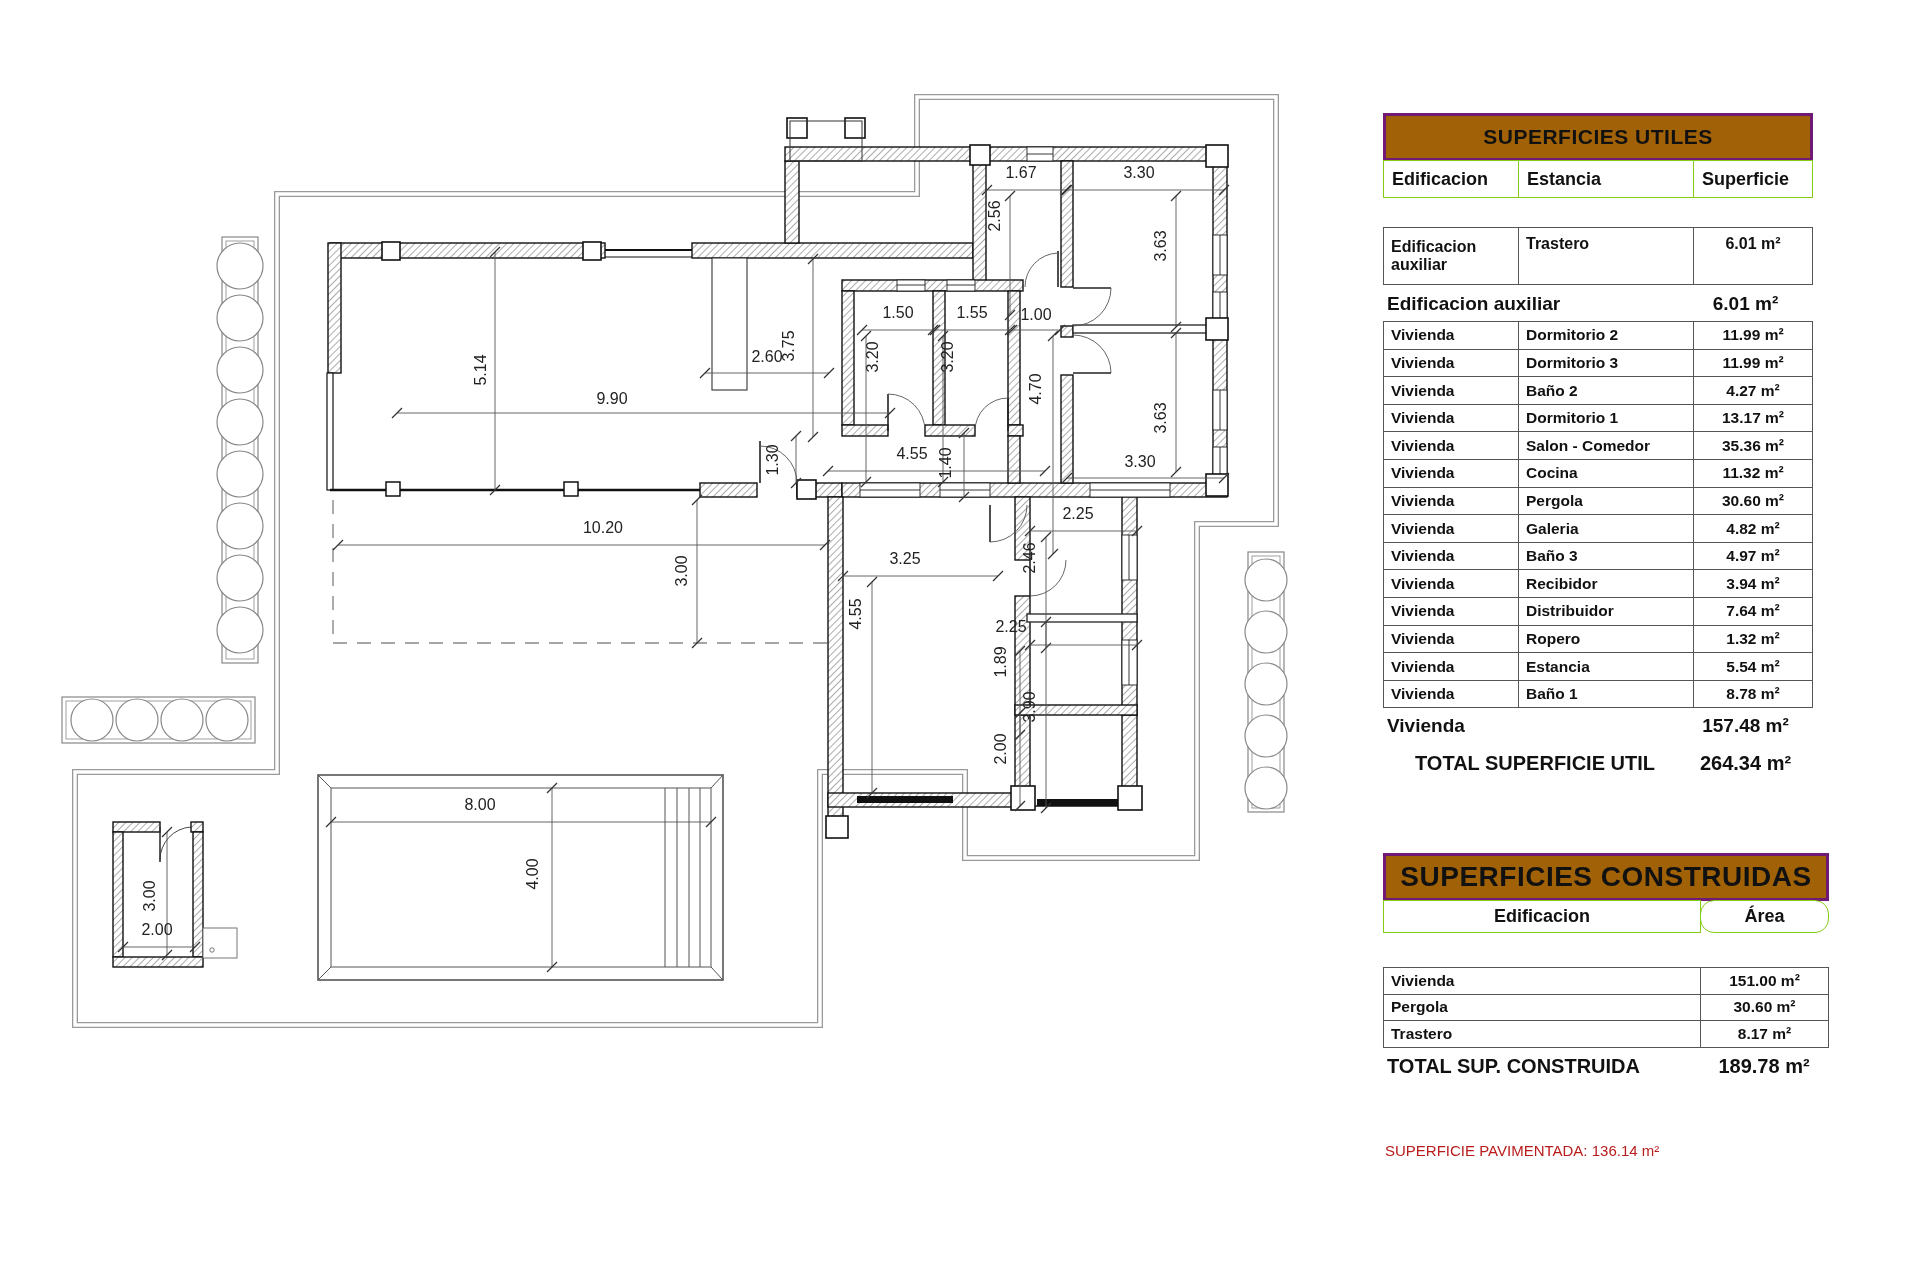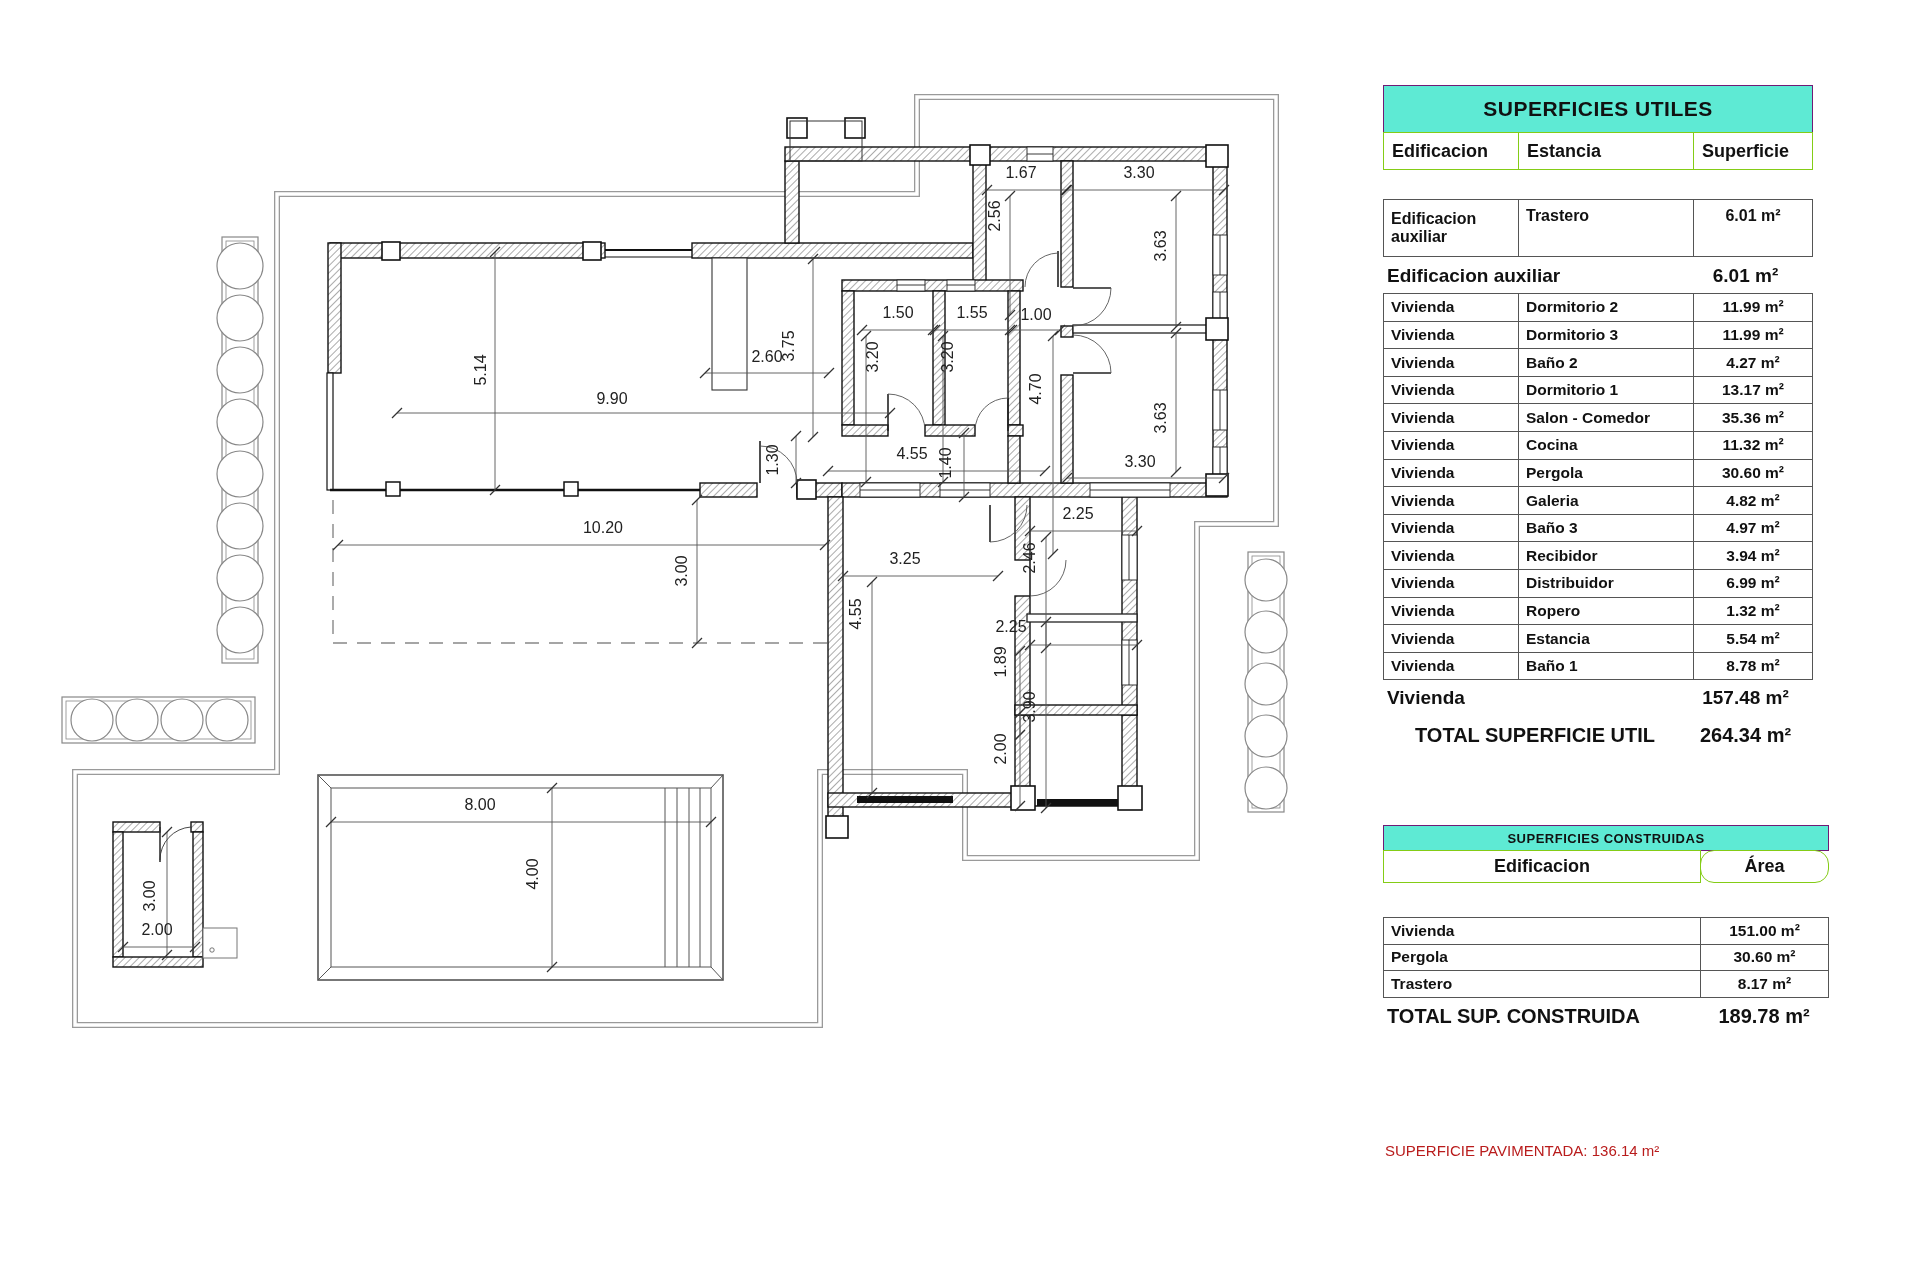--- a/index.html
+++ b/index.html
@@ -1,22 +1,22 @@
 <!DOCTYPE html>
 <html><head>
 <meta charset="utf-8">
 <style>
   html,body{margin:0;padding:0;background:#ffffff;}
   #canvas{position:relative;width:1920px;height:1280px;background:#fff;overflow:hidden;
           font-family:"Liberation Sans",sans-serif;color:#111;}
   #plan-svg{position:absolute;left:0;top:0;}
   .tbl{position:absolute;box-sizing:border-box;}
   .tbl *{box-sizing:border-box;}
-  .t-title{border:1px solid #701a75;display:flex;align-items:center;justify-content:center;
-           font-weight:bold;font-size:21px;letter-spacing:.5px;background:#5eead4;}
+  .t-title{border:3px solid #701a75;display:flex;align-items:center;justify-content:center;
+           font-weight:bold;font-size:21px;letter-spacing:.5px;background:#a16207;margin-top:28px;}
   .t-head{display:grid;margin-top:-1px;}
   .t-head>div{border:1px solid #84cc16;margin-left:-1px;display:flex;align-items:center;
               font-weight:bold;font-size:18px;padding:0 8px;}
   .t-head>div:first-child{margin-left:0;}
   .t-row{display:grid;margin-top:-1px;}
   .t-row>div{border:1px solid #555;margin-left:-1px;display:flex;align-items:center;
              font-weight:bold;font-size:15.5px;padding:0 7px;line-height:1.15;}
   .t-row>div:first-child{margin-left:0;}
   .t-row .val{justify-content:center;padding:0 2px;}
   .t-sub{display:flex;align-items:center;font-weight:bold;}
@@ -442,21 +442,21 @@
           <div class="val">4.97 m²</div>
         </div>
         <div class="t-row" style="grid-template-columns: 136px 175px 119px; height: 28.6px;">
           <div>Vivienda</div>
           <div>Recibidor</div>
           <div class="val">3.94 m²</div>
         </div>
         <div class="t-row" style="grid-template-columns: 136px 175px 119px; height: 28.6px;">
           <div>Vivienda</div>
           <div>Distribuidor</div>
-          <div class="val">6.99 m²</div>
+          <div class="val">7.64 m²</div>
         </div>
         <div class="t-row" style="grid-template-columns: 136px 175px 119px; height: 28.6px;">
           <div>Vivienda</div>
           <div>Ropero</div>
           <div class="val">1.32 m²</div>
         </div>
         <div class="t-row" style="grid-template-columns: 136px 175px 119px; height: 28.6px;">
           <div>Vivienda</div>
           <div>Estancia</div>
           <div class="val">5.54 m²</div>
@@ -471,21 +471,21 @@
       <div class="lbl" style="width:300px;">Vivienda</div>
       <div class="val" style="width:125px;">157.48 m²</div>
     </div>
     <div class="t-sub" style="height:39px;">
       <div class="lbl" style="width:300px;font-size:20px;text-align:center;">TOTAL SUPERFICIE UTIL</div>
       <div class="val" style="width:125px;font-size:20px;">264.34 m²</div>
     </div>
   </div>
 
   <div class="tbl" style="left:1383px;top:825px;width:446px;">
-    <div class="t-title" style="height:26px;font-size:13px;">SUPERFICIES CONSTRUIDAS</div>
+    <div class="t-title" style="height:48px;font-size:28px;">SUPERFICIES CONSTRUIDAS</div>
     <div class="t-head" style="grid-template-columns:318px 128px;height:33px;">
       <div style="justify-content:center;">Edificacion</div>
       <div style="justify-content:center;border-radius:14px;">Área</div>
     </div>
     <div class="spacer" style="height:35px;"></div>
     <div id="construidas-rows">
         <div class="t-row" style="grid-template-columns: 318px 128px; height: 27.5px;">
           <div>Vivienda</div>
           <div class="val">151.00 m²</div>
         </div>

